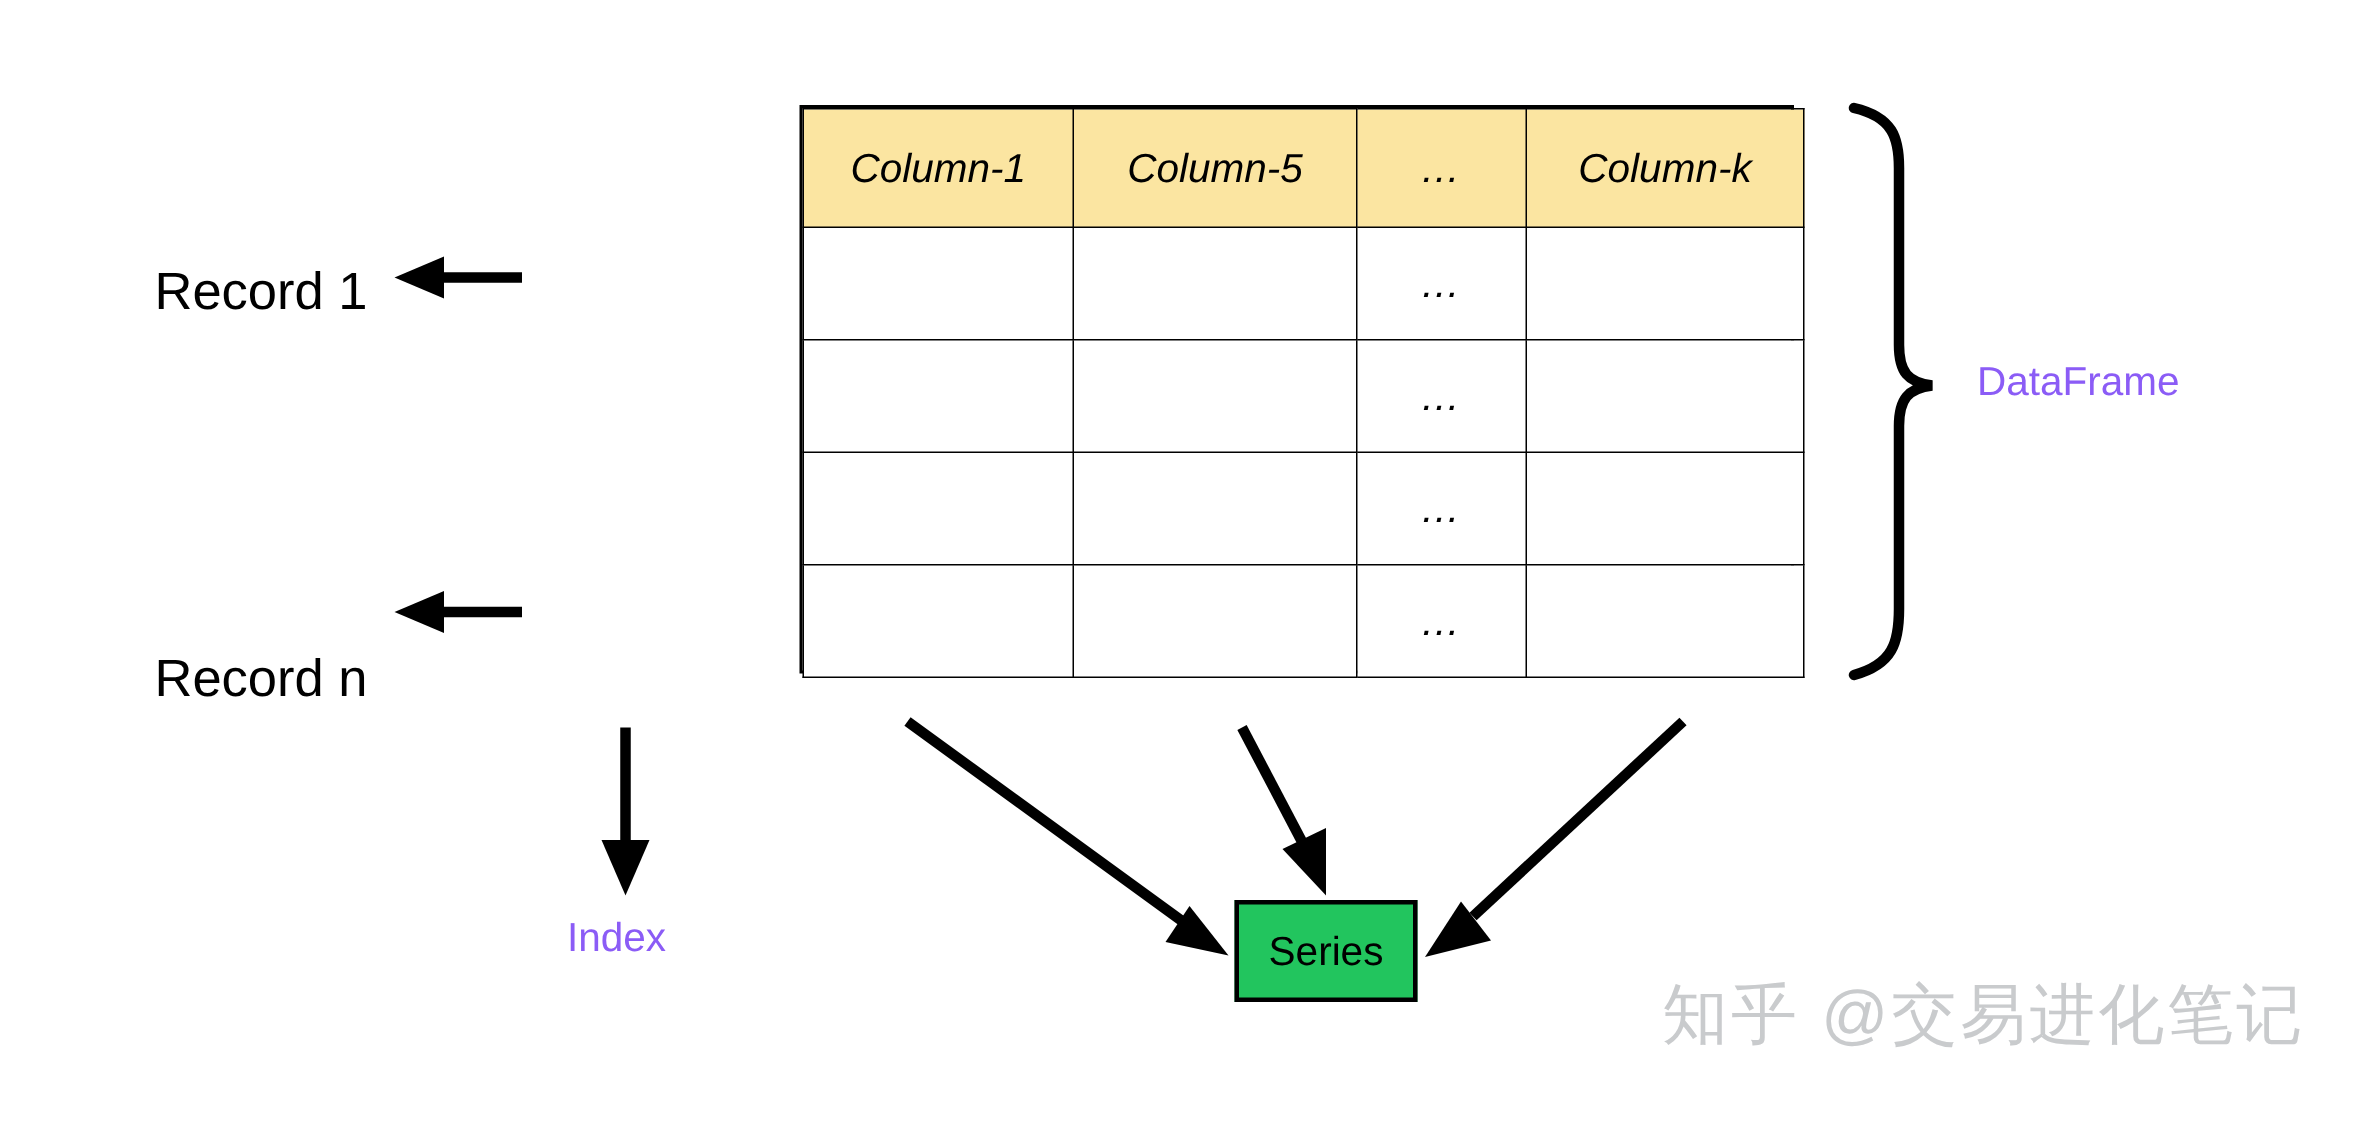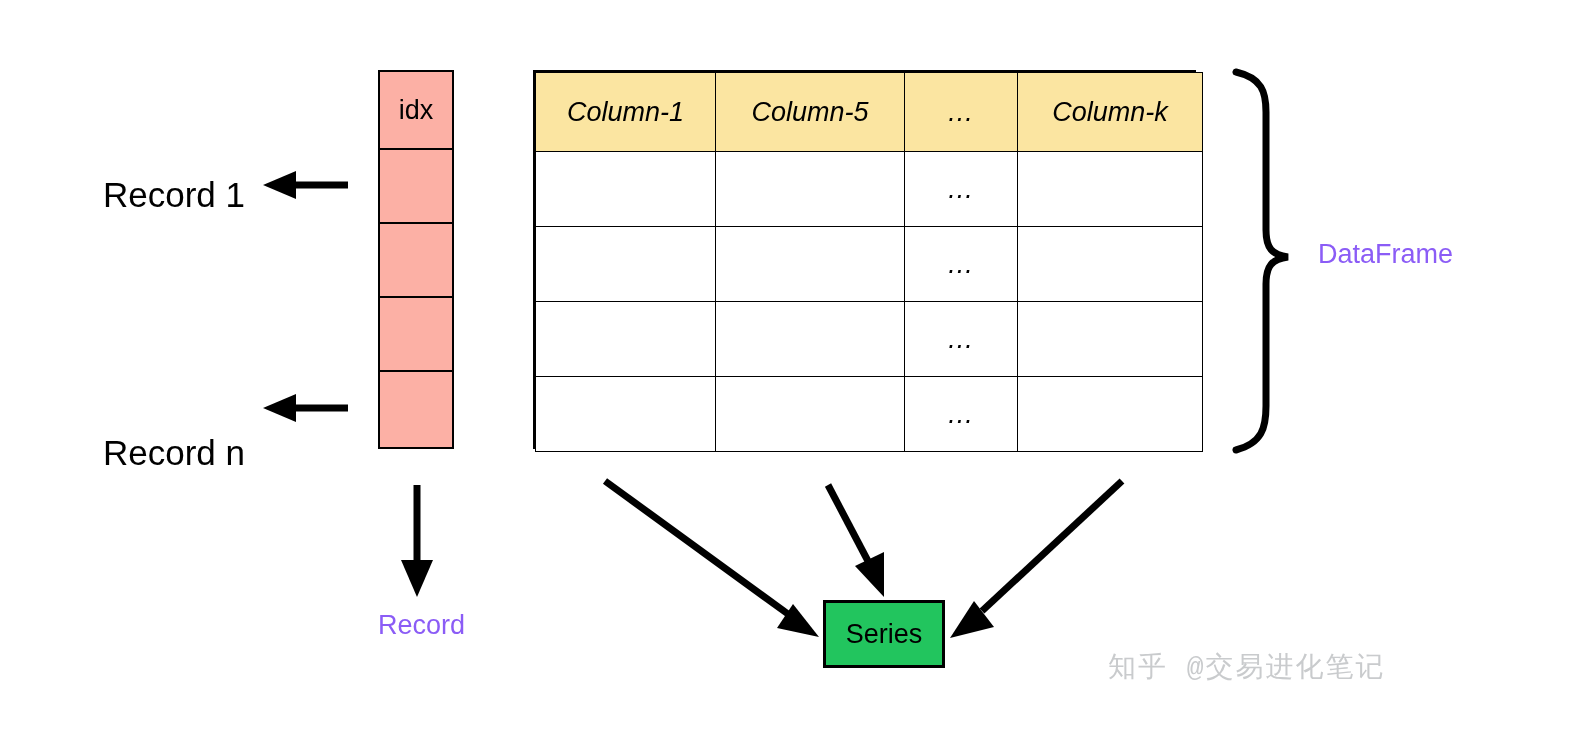--- a/index.html
+++ b/index.html
@@ -131,55 +131,38 @@
     top: 0;
     width: 1583px;
     height: 750px;
     pointer-events: none;
   }
 
   
   #watermark {
     left: 1108px;
     top: 655px;
-    font-size: 28px;
+    font-size: 44px;
     color: #c9cbcd;
     white-space: nowrap;
-    font-family: Liberation Mono, monospace;
+    font-family: Liberation Sans, sans-serif;
     letter-spacing: 2px;
     line-height: 1;
     user-select: none;
   }
 </style>
 </head>
 <body>
 
 <div id="canvas">
 
   <div class="abs record-label" style="left:103px; top:177px;">Record 1</div>
 
   <div class="abs record-label" style="left:103px; top:423px;margin-top:12px;">Record n</div>
 
-  <div class="abs" id="index-column">
-    <div class="index-cell" style="height:78px;">
-      <span class="index-cell-label">idx</span>
-    </div>
-    <div class="index-cell" style="height:74px;">
-      <span class="index-cell-label"></span>
-    </div>
-    <div class="index-cell" style="height:74px;">
-      <span class="index-cell-label"></span>
-    </div>
-    <div class="index-cell" style="height:74px;">
-      <span class="index-cell-label"></span>
-    </div>
-    <div class="index-cell" style="height:75px;">
-      <span class="index-cell-label"></span>
-    </div>
-  </div>
 
   <div class="abs" id="dataframe-table">
     <table>
       <thead>
         <tr>
           <th class="col-w1">Column-1</th>
           <th class="col-w2">Column-5</th>
           <th class="col-w3 ellipsis-cell">...</th>
           <th class="col-w4">Column-k</th>
         </tr>
@@ -208,21 +191,21 @@
           <td></td>
           <td class="ellipsis-cell">...</td>
           <td></td>
         </tr>
       </tbody>
     </table>
   </div>
 
   <div class="abs plain-label" style="left:1318px; top:241px;">DataFrame</div>
 
-  <div class="abs plain-label" style="left:378px; top:612px;">Record</div>
+  <div class="abs plain-label" style="left:378px; top:612px;">Index</div>
 
   <div class="abs" id="series-box">
     <span class="series-label">Series</span>
   </div>
 
   <div class="abs" id="watermark">知乎 @交易进化笔记</div>
 
   <svg class="abs" id="vector-layer" viewBox="0 0 1583 750" xmlns="http://www.w3.org/2000/svg">
 
     <g>

